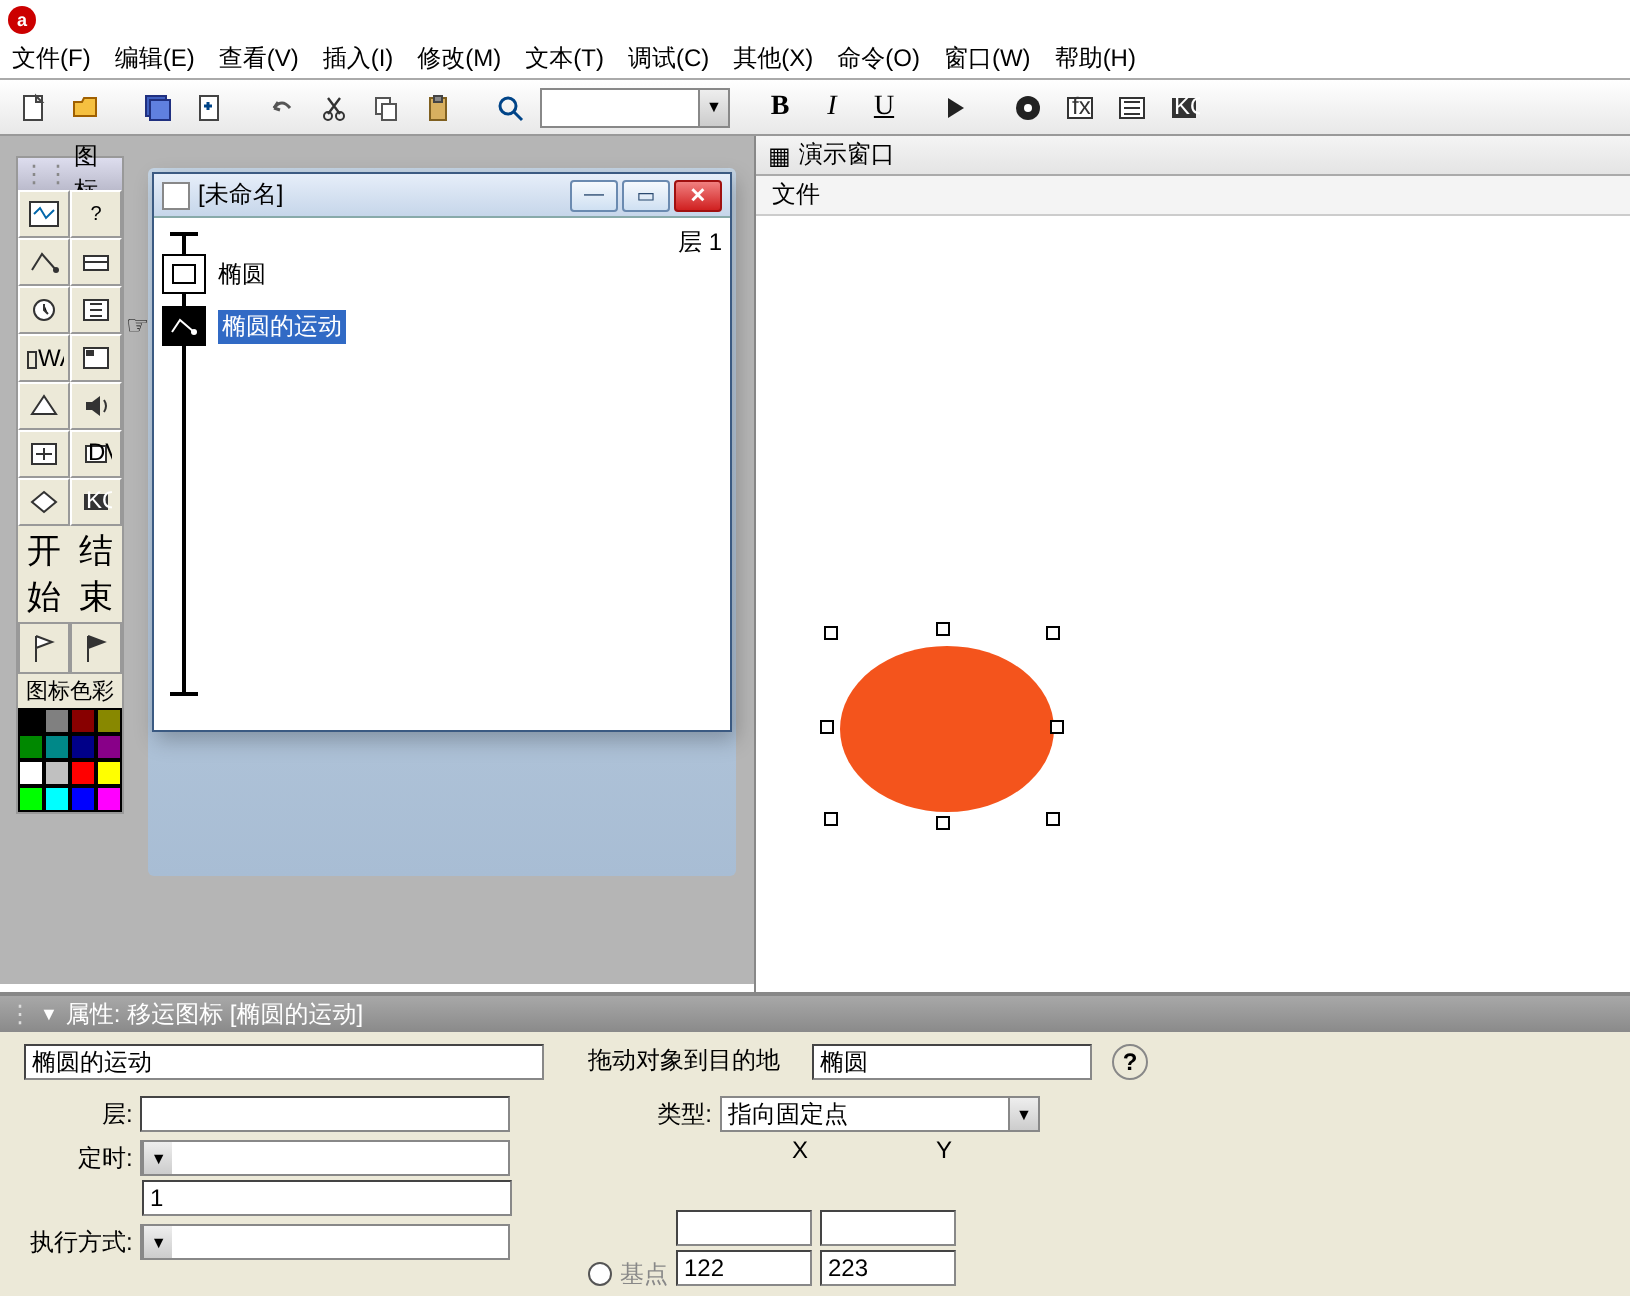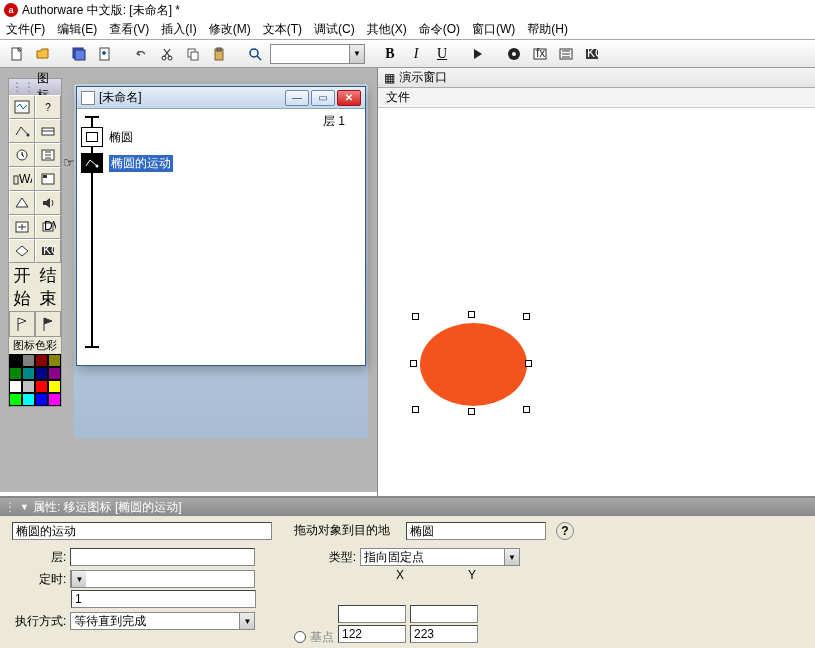--- a/index.html
+++ b/index.html
@@ -45,21 +45,21 @@
 .flowwin { position:absolute; left:76px; top:18px; width:290px; height:280px; background:#fff; border:1px solid #3b5a82; box-shadow:2px 4px 10px rgba(0,0,0,0.25); }
 .flowwin-shadow { position:absolute; left:74px; top:16px; width:294px; height:354px; background:linear-gradient(#c5d5e5,#a8bdd4); border-radius:3px; z-index:0; }
 .flowwin { z-index:1; }
 .fw-title { height:22px; background:linear-gradient(#e6eef9,#c6d6ea); display:flex; align-items:center; padding:0 4px; border-bottom:1px solid #8aa; }
 .fw-title .doc-icon { width:14px; height:14px; background:#fff; border:1px solid #888; margin-right:4px; }
 .fw-title .caption { flex:1; }
 .fw-btns { display:flex; gap:2px; }
 .fw-btn { width:24px; height:16px; background:linear-gradient(#f5f9fd,#cfe0f2); border:1px solid #6a8ab0; border-radius:2px; display:flex; align-items:center; justify-content:center; font-size:10px; color:#2a4a70; }
 .fw-close { background:linear-gradient(#f08080,#d02020); border:1px solid #a01010; color:#fff; font-weight:bold; }
 .fw-body { position:relative; height:calc(100% - 22px); background:#fff; }
-.fw-layer { position:absolute; right:20px; top:4px; font-size:12px; }
+.fw-layer { position:absolute; right:4px; top:4px; font-size:12px; }
 .flowline { position:absolute; left:14px; top:8px; width:2px; height:230px; background:#000; }
 .flowline::before { content:""; position:absolute; left:-6px; top:-1px; width:14px; height:2px; background:#000; }
 .flowline::after { content:""; position:absolute; left:-6px; bottom:-1px; width:14px; height:2px; background:#000; }
 .flow-icon { position:absolute; left:4px; display:flex; align-items:center; gap:6px; }
 .fi-box { width:22px; height:20px; background:#fff; border:1px solid #000; display:flex; align-items:center; justify-content:center; }
 .fi-box.disp::after { content:""; width:10px; height:8px; border:1px solid #000; }
 .fi-box.motion { background:#000; color:#fff; }
 .fi-label { font-size:12px; white-space:nowrap; }
 .fi-label.sel { background:#316ac5; color:#fff; padding:0 2px; }
 .hand-ptr { position:absolute; left:-18px; top:2px; font-size:13px; }
@@ -105,21 +105,20 @@
 .dim { color:#888; }
 
 
 svg { display:block; }
 </style>
 </head>
 <body>
 
 <div class="titlebar">
   <div class="app-icon">a</div>
-  <div class="title">Authorware 中文版: [未命名] *</div>
 </div>
 
 <div class="menubar">
   <span>文件(F)</span>
   <span>编辑(E)</span>
   <span>查看(V)</span>
   <span>插入(I)</span>
   <span>修改(M)</span>
   <span>文本(T)</span>
   <span>调试(C)</span>
@@ -426,21 +425,20 @@
         <div class="pf-combo" style="width:185px;">
             <div class="arrow">▼</div>
           </div>
       </div>
       <div class="pf-row" style="left:65px; top:68px;">
         <input class="pf-input" style="width: 185px;" value="1">
       </div>
       <div class="pf-row" style="left:9px; top:90px;">
         <span class="pf-lbl">执行方式:</span>
         <div class="pf-combo" style="width:185px;">
-            <span>等待直到完成</span>
             <div class="arrow">▼</div>
           </div>
       </div>
 
       <div class="pf-right">
         <span class="pf-drag-lbl">拖动对象到目的地</span>
       </div>
       <input class="pf-obj" value="椭圆" style="">
       <div class="pf-help">?</div>
 

